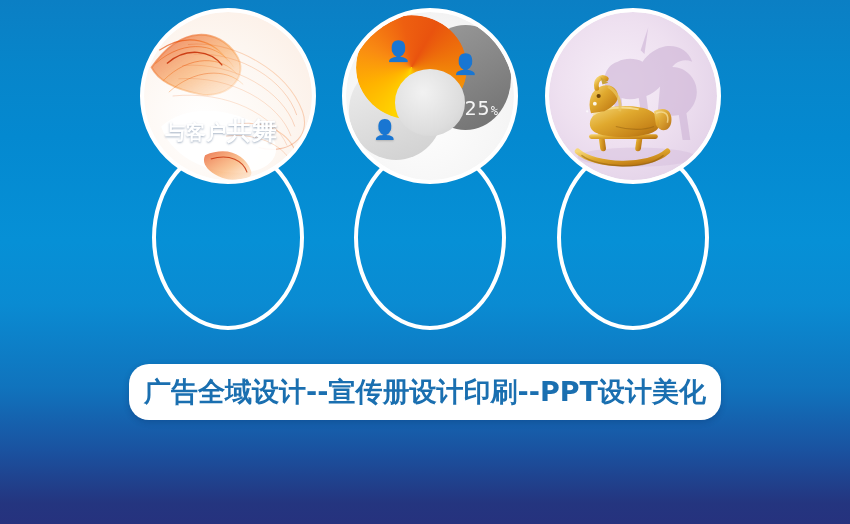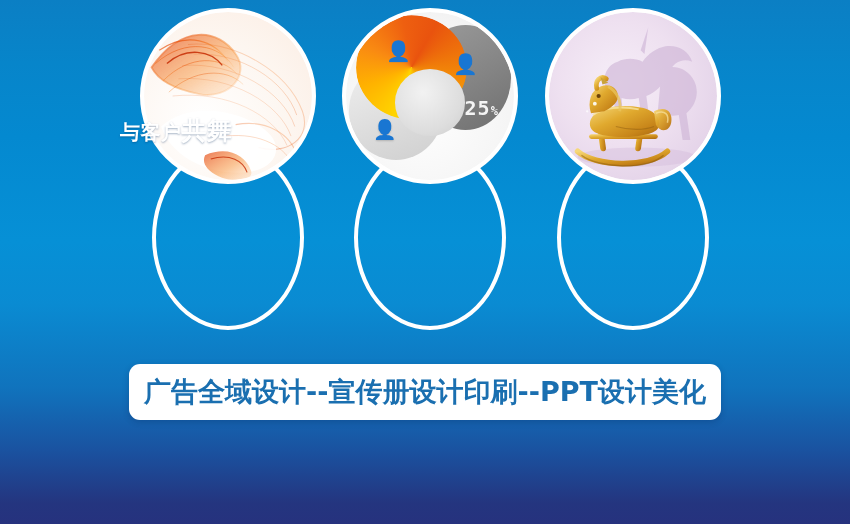--- a/index.html
+++ b/index.html
@@ -25,21 +25,21 @@
 
   
   .label-ring{
     position:absolute;left:32px;top:145px;
     width:152px;height:185px;border-radius:50%;
     border:4px solid #ffffff;box-sizing:border-box;
     background:transparent;
   }
   .label{
     position:absolute;left:0;right:12px;top:118px;
-    color:#ffffff;
+    text-align:center;color:#ffffff;
     line-height:1;white-space:nowrap;
     text-shadow:0 1px 2px rgba(0,40,90,.35);
   }
   .label .lite{font-size:20px;font-weight:600;letter-spacing:.5px;}
   .label .bold{font-size:25px;font-weight:800;letter-spacing:.5px;}
 
   
   .disc{
     position:absolute;left:20px;top:8px;
     width:176px;height:176px;border-radius:50%;
@@ -71,39 +71,39 @@
     left:2%;top:30%;width:56%;height:58%;
     background:linear-gradient(160deg,#f0f0f0 0%,#dcdcdc 60%,#cfcfcf 100%);
   }
   .seg-hole{
     left:29%;top:34%;width:42%;height:40%;
     background:radial-gradient(circle at 40% 35%,#f2f2f2 0%,#dddddd 65%,#cccccc 100%);
   }
   .pct{
     position:absolute;right:9%;top:50%;
     color:rgba(255,255,255,.92);
-    font-size:20px;font-weight:700;letter-spacing:1px;
+    font-size:20px;font-weight:400;letter-spacing:1px;
     font-family:"DejaVu Sans Mono","Liberation Mono",monospace;
   }
   .pct .sm{font-size:12px;}
   .fig{position:absolute;color:#ffffff;font-size:22px;line-height:1;}
   .fig.f1{left:24%;top:17%;font-size:20px;}
   .fig.f2{right:21%;top:25%;font-size:20px;}
   .fig.f3{left:16%;top:64%;font-size:19px;color:#fff;
           text-shadow:0 1px 2px rgba(0,0,0,.18);}
 
   
   .horse-bg{position:absolute;inset:0;background:
     radial-gradient(circle at 42% 42%, #f6eef8 0%, #eee0f0 45%, #e3d2e8 80%, #dcc9e3 100%);}
   .horse svg{position:absolute;inset:0;width:100%;height:100%;}
 
   
   .banner{
     position:absolute;left:129px;top:364px;
-    width:592px;height:56px;border-radius:11px;
+    width:592px;height:56px;border-radius:20px;
     background:#ffffff;
     box-shadow:0 2px 6px rgba(0,25,70,.22);
     display:flex;align-items:center;justify-content:center;
   }
   .banner-text{
     color:#1a6fb0;font-size:27px;font-weight:800;letter-spacing:0px;
     white-space:nowrap;
   }
 </style>
 </head>

